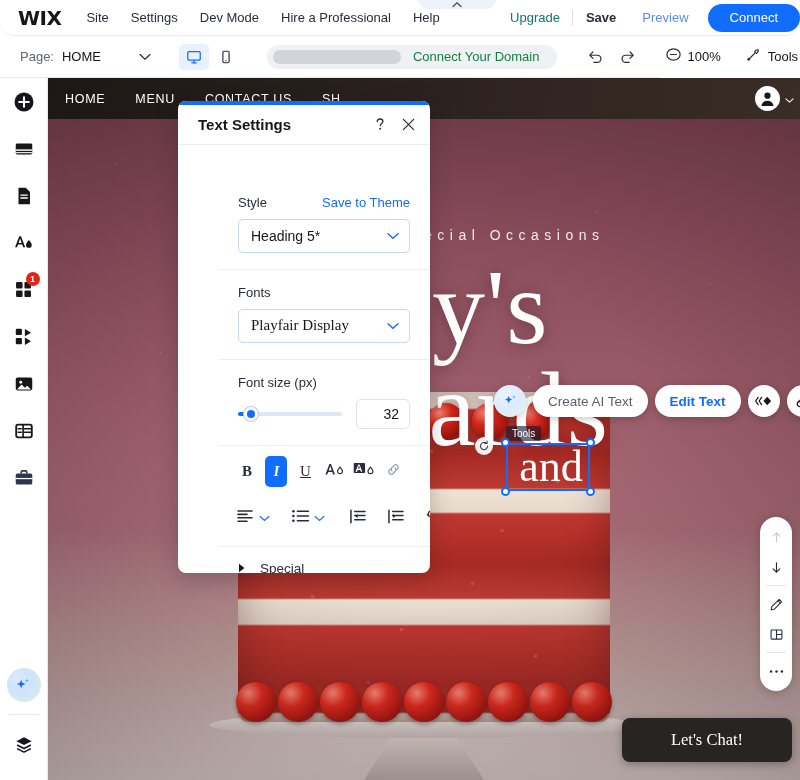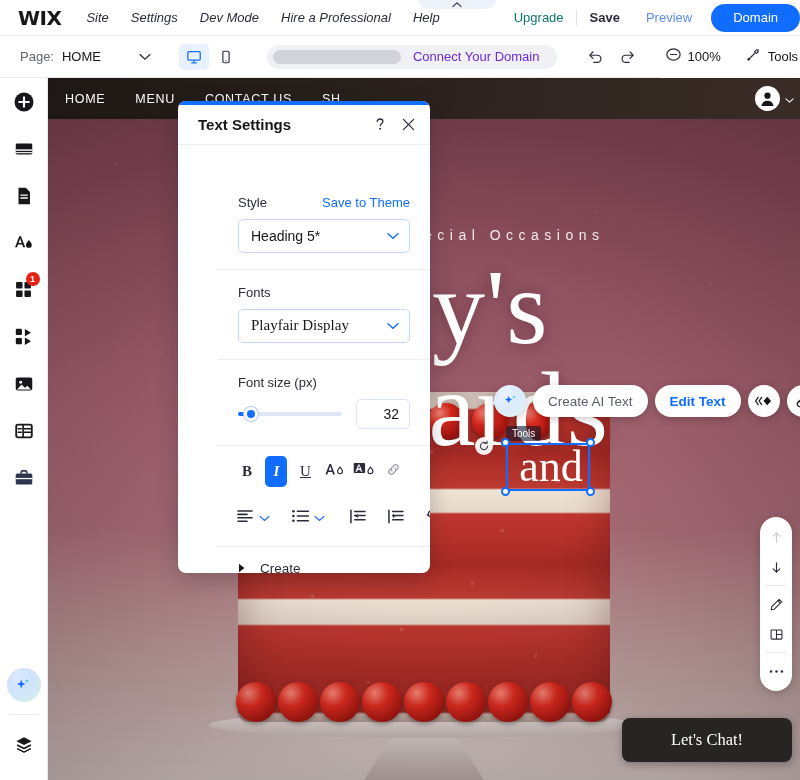--- a/index.html
+++ b/index.html
@@ -9,28 +9,28 @@
     font-family: "Liberation Sans", sans-serif;
     background: #fff;
     -webkit-font-smoothing: antialiased;
   }
   #app { position: relative; width: 800px; height: 780px; overflow: hidden; }
 
   
   .topbar {
     position: absolute; top: 0; left: 0; width: 800px; height: 36px;
     background: #fff; border-bottom: 1px solid #e8e9ee;
-    display: flex; align-items: center; z-index: 60;
+    display: flex; align-items: center; z-index: 60; border-radius: 15px;
   }
   .wix-logo {
     font-family: "DejaVu Sans", sans-serif;
     font-weight: 700; font-size: 20px; letter-spacing: -0.5px;
     color: #16161b; padding: 0 14px 0 18px; line-height: 1;
   }
-  .topnav { display: flex; align-items: center; gap: 0; font-style: italic; }
+  .topnav { display: flex; align-items: center; gap: 0; }
   .topnav-item {
     font-size: 13px; color: #2b2c3b; padding: 0 11px; line-height: 36px;
     cursor: pointer; white-space: nowrap;
   }
   .topbar-right {
     margin-left: auto; display: flex; align-items: center; height: 36px; padding-right: 0;
   }
   .upgrade { font-size: 13px; color: #0f766e; padding: 0 12px; cursor: pointer; white-space: nowrap; }
   .tb-divider { width: 1px; height: 16px; background: #dfe0e6; }
   .save-btn { font-size: 13px; color: #2b2c3b; padding: 0 13px; cursor: pointer; white-space: nowrap; font-weight: bold; }
@@ -62,21 +62,21 @@
   .dev-toggle { display: flex; align-items: center; gap: 2px; padding: 0 14px; }
   .dev-ico { width: 30px; height: 26px; border-radius: 5px; display: flex; align-items: center; justify-content: center; cursor: pointer; }
   .dev-ico.active { background: #e8f1ff; }
   .domain-wrap { display: flex; align-items: center; padding: 0 12px; }
   .domain-pill {
     display: flex; align-items: center; height: 24px;
     background: #f0f1f4; border-radius: 13px; padding: 0 4px 0 4px;
     min-width: 272px;
   }
   .domain-bar { width: 128px; height: 14px; border-radius: 8px; background: #d2d4d9; margin-left: 2px; }
-  .domain-link { font-size: 13px; color: #6d28d9; padding: 0 14px 0 12px; cursor: pointer; white-space: nowrap; }
+  .domain-link { font-size: 13px; color: #15803d; padding: 0 14px 0 12px; cursor: pointer; white-space: nowrap; }
   .undo-group { display: flex; align-items: center; gap: 4px; padding: 0 12px; }
   .icon-btn { width: 28px; height: 28px; display: flex; align-items: center; justify-content: center; cursor: pointer; border-radius: 4px; }
   .zoom-group { display: flex; align-items: center; gap: 5px; padding: 0 12px; cursor: pointer; }
   .zoom-val { font-size: 13px; color: #16161b; }
   .tools-group { display: flex; align-items: center; gap: 6px; padding: 0 12px; cursor: pointer; }
   .tools-lbl { font-size: 13px; color: #16161b; }
 
   
   .rail {
     position: absolute; top: 78px; left: 0; width: 48px; height: 702px;
@@ -348,21 +348,21 @@
       <div class="topnav-item">Settings</div>
       <div class="topnav-item">Dev Mode</div>
       <div class="topnav-item">Hire a Professional</div>
       <div class="topnav-item">Help</div>
     </div>
     <div class="topbar-right">
       <div class="upgrade">Upgrade</div>
       <div class="tb-divider"></div>
       <div class="save-btn">Save</div>
       <div class="preview-btn">Preview</div>
-      <div class="publish-btn">Domain</div>
+      <div class="publish-btn">Connect</div>
     </div>
     <div class="notch">
       <span>
         <svg width="10" height="7" viewBox="0 0 10 7">
             <path d="M1 5.5L5 1.8L9 5.5" stroke="#3b4a66" stroke-width="1.2" fill="none" stroke-linecap="round"></path>
           </svg>
       </span>
     </div>
   </div>
 
@@ -823,21 +823,21 @@
           </span>
         </div>
       </div>
 
       <div class="acc-row">
         <span class="acc-tri">
           <svg width="8" height="10" viewBox="0 0 8 10">
               <path d="M1 0.8L6.4 5 1 9.2z" fill="#16161b"></path>
             </svg>
         </span>
-        <span class="acc-lbl">Create</span>
+        <span class="acc-lbl">Special</span>
       </div>
 
       <div class="acc-row">
         <span class="acc-tri">
           <svg width="8" height="10" viewBox="0 0 8 10">
               <path d="M1 0.8L6.4 5 1 9.2z" fill="#16161b"></path>
             </svg>
         </span>
         <span class="acc-lbl">Character &amp; line spacing</span>
       </div>

